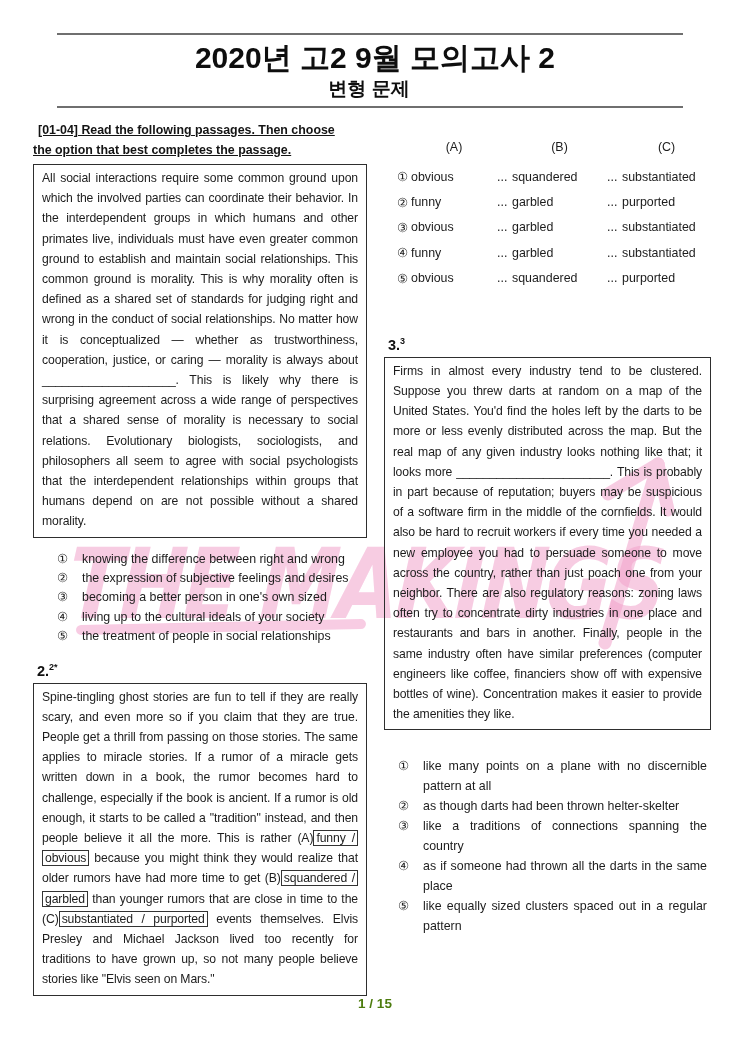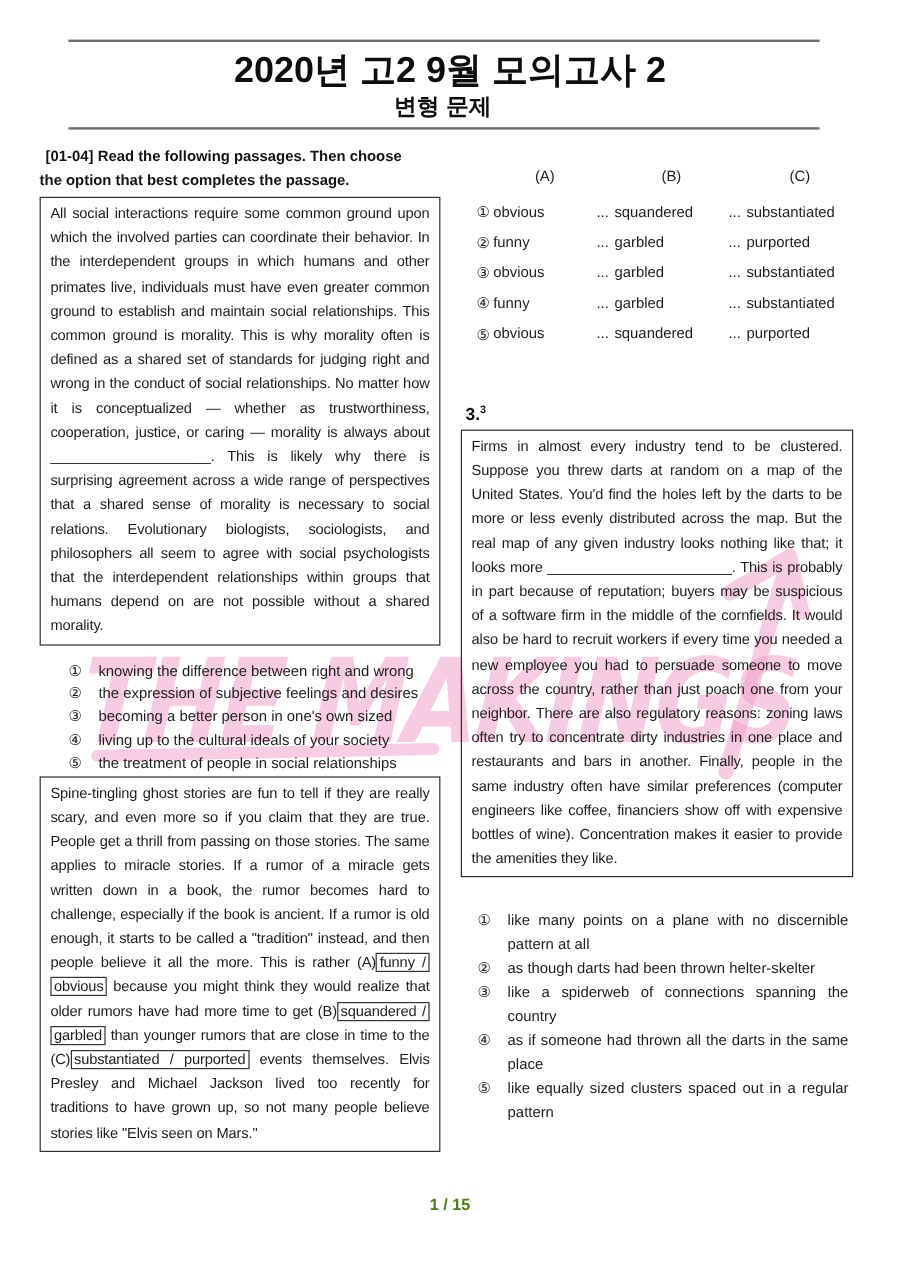--- a/index.html
+++ b/index.html
@@ -17,21 +17,21 @@
   }
   .subtitle{
     position:absolute;left:0;right:12px;top:76px;margin:0;text-align:center;
     font-size:19px;font-weight:bold;color:#0e0e0e;
   }
   .col{position:absolute;z-index:2;}
   .col-left{left:33px;top:120px;width:334px;}
   .col-right{left:384px;top:134px;width:327px;}
   .instructions{
     margin:0 0 4px 0;width:318px;font-size:12.4px;font-weight:bold;
-    line-height:20px;text-indent:5px;color:#141414;
+    line-height:20px;text-indent:5px;color:#141414;text-decoration:underline;
   }
   .qhead{
     font-size:14.5px;font-weight:bold;color:#111;margin:0 0 3px 4px;line-height:17px;
   }
   .qhead sup{font-size:9px;font-weight:bold;}
   .qhead.gap-sm{margin-top:12px;}
   .qhead.gap-md{margin-top:42px;}
   .passage-box{
     border:1.5px solid #2e2e2e;padding:3px 8px 5px 8px;
     font-size:12.2px;line-height:20.2px;letter-spacing:-0.1px;
@@ -114,20 +114,21 @@
         <div class="option">
           <span class="onum">④</span>
           <span class="otext">living up to the cultural ideals of your society</span>
         </div>
         <div class="option">
           <span class="onum">⑤</span>
           <span class="otext">the treatment of people in social relationships</span>
         </div>
       </div>
 
+    <div class="qhead gap-sm"><span>2.</span><sup>2*</sup></div>
     <div class="passage-box"><span>Spine-tingling ghost stories are fun to tell if they are really scary, and even more so if you claim that they are true. People get a thrill from passing on those stories. The same applies to miracle stories. If a rumor of a miracle gets written down in a book, the rumor becomes hard to challenge, especially if the book is ancient. If a rumor is old enough, it starts to be called a "tradition" instead, and then people believe it all the more. This is rather (A)</span><span class="boxed">funny / obvious</span><span> because you might think they would realize that older rumors have had more time to get (B)</span><span class="boxed">squandered / garbled</span><span> than younger rumors that are close in time to the (C)</span><span class="boxed">substantiated / purported</span><span> events themselves. Elvis Presley and Michael Jackson lived too recently for traditions to have grown up, so not many people believe stories like "Elvis seen on Mars."</span></div>
   </div>
 
   <div class="col col-right">
     <div class="answer-table">
         <div class="at-row at-head">
           <span class="at-n"></span>
           <span class="at-a">(A)</span>
           <span class="at-d"></span>
           <span class="at-b">(B)</span>
@@ -182,21 +183,21 @@
         <div class="option">
           <span class="onum">①</span>
           <span class="otext">like many points on a plane with no discernible pattern at all</span>
         </div>
         <div class="option">
           <span class="onum">②</span>
           <span class="otext">as though darts had been thrown helter-skelter</span>
         </div>
         <div class="option">
           <span class="onum">③</span>
-          <span class="otext">like a spiderweb of connections spanning the country</span>
+          <span class="otext">like a traditions of connections spanning the country</span>
         </div>
         <div class="option">
           <span class="onum">④</span>
           <span class="otext">as if someone had thrown all the darts in the same place</span>
         </div>
         <div class="option">
           <span class="onum">⑤</span>
           <span class="otext">like equally sized clusters spaced out in a regular pattern</span>
         </div>
       </div>

